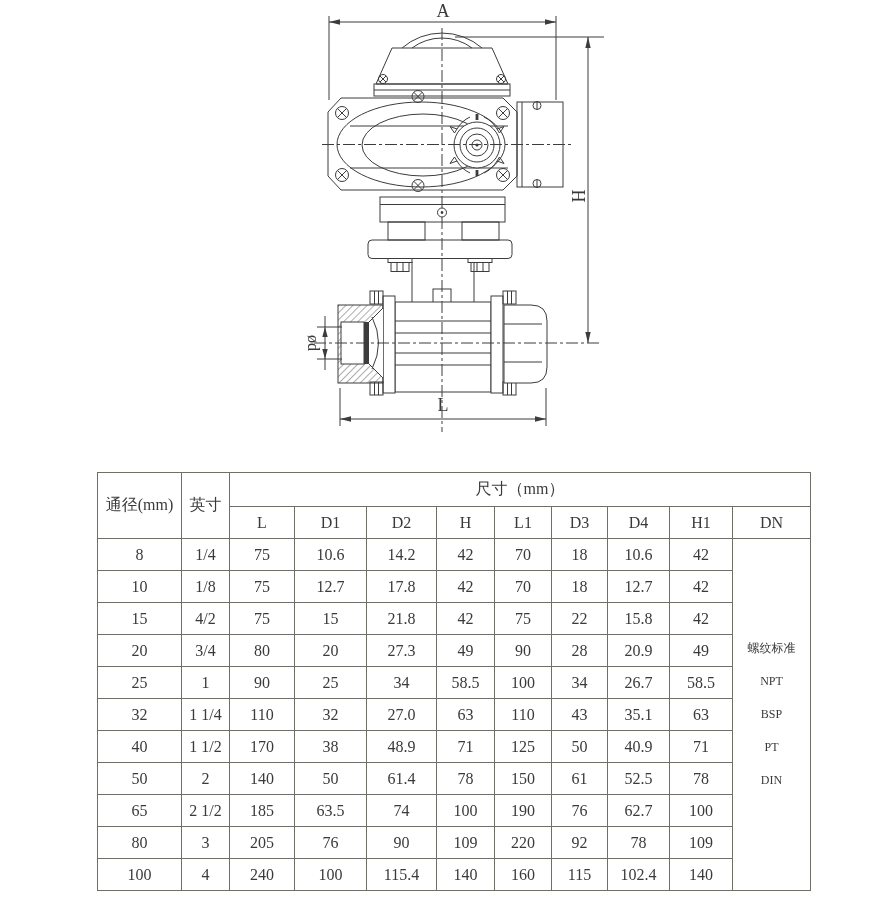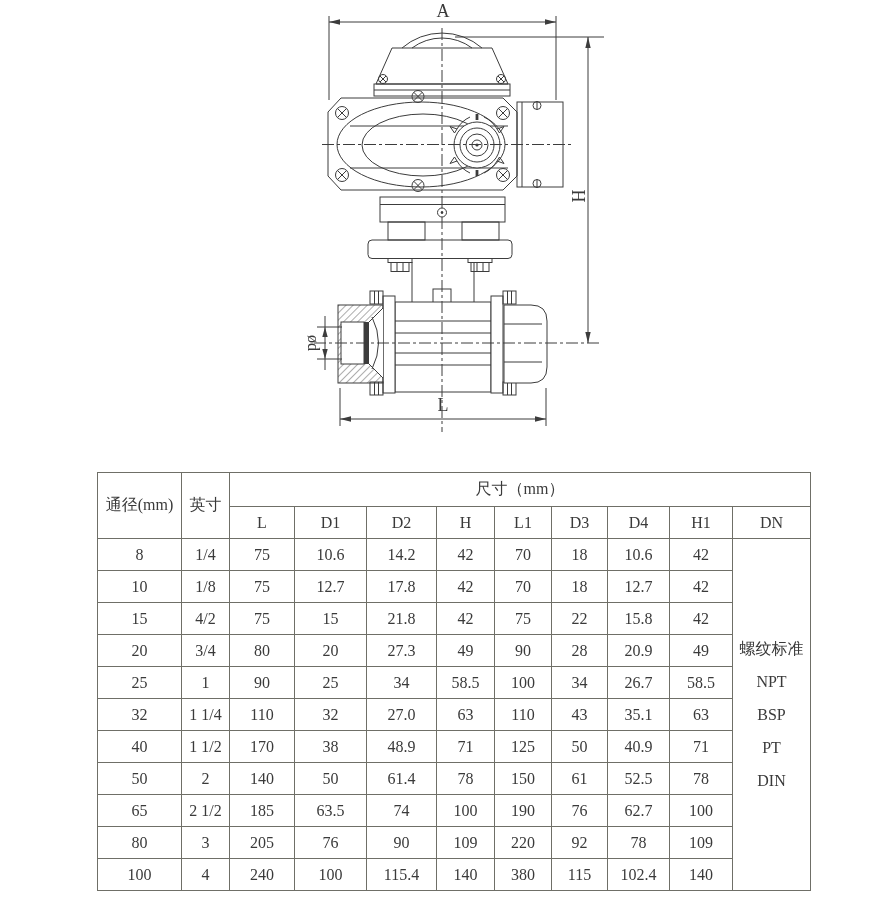--- a/index.html
+++ b/index.html
@@ -29,21 +29,21 @@
     vertical-align:middle;
     font-weight:normal;
     font-size:16px;
     padding:0;
     overflow:hidden;
     white-space:nowrap;
   }
   .dim-table thead tr.h1 th{height:33px;margin-top:47px;}
   .dim-table thead tr.h2 th{height:31px;}
   .dim-table tbody tr{height:32px;}
-  .dn-cell div{line-height:33px;font-size:16px;font-family:Liberation Serif, serif;}
+  .dn-cell div{line-height:33px;font-size:12px;font-family:Liberation Serif, serif;}
 </style>
 </head>
 <body>
 
 <div class="drawing-wrap">
 <svg width="887" height="462" viewBox="0 0 887 462">
   <defs>
     <pattern id="hatch" width="5" height="5" patternUnits="userSpaceOnUse" patternTransform="rotate(45)">
       <line x1="0" y1="0" x2="0" y2="5" stroke="#4a4a4a" stroke-width="0.9"></line>
     </pattern>
@@ -395,19 +395,19 @@
         <td>78</td>
         <td>109</td>
       </tr>
       <tr>
         <td>100</td>
         <td>4</td>
         <td>240</td>
         <td>100</td>
         <td>115.4</td>
         <td>140</td>
-        <td>380</td>
+        <td>160</td>
         <td>115</td>
         <td>102.4</td>
         <td>140</td>
       </tr>
     </tbody>
 </table>
 
 </body></html>

